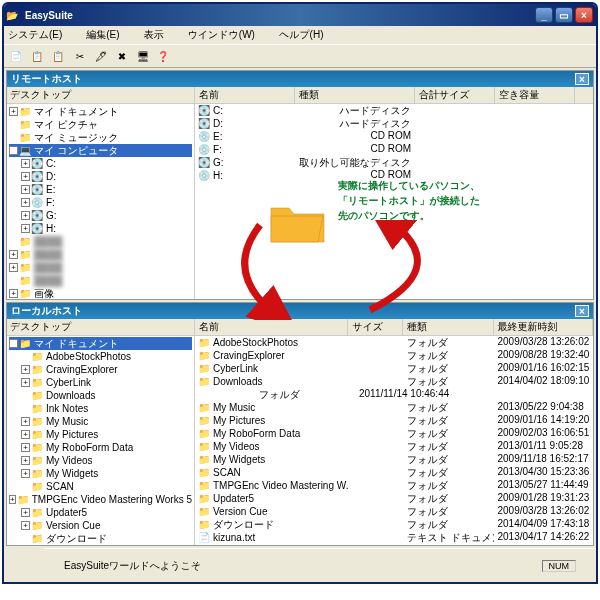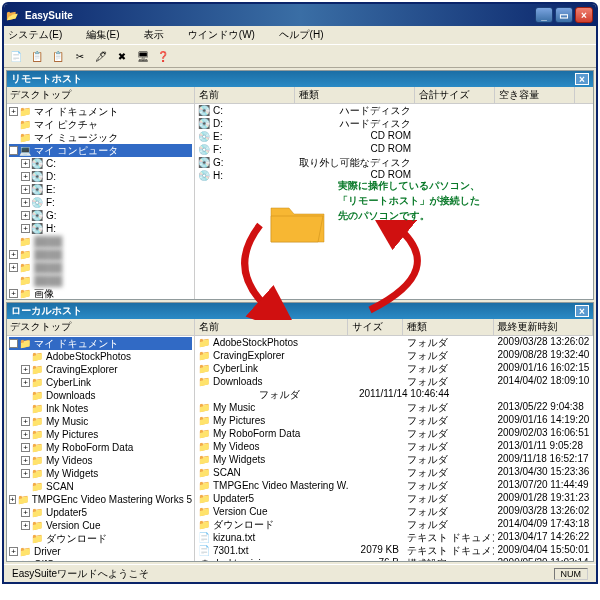--- a/index.html
+++ b/index.html
@@ -27,21 +27,21 @@
 .tree .row .ind { display: inline-block; }
 .expander { width: 9px; height: 9px; border: 1px solid #808080; display: inline-flex; align-items: center; justify-content: center; font-size: 8px; margin-right: 2px; background: #fff; }
 .ico { width: 12px; height: 12px; display: inline-flex; align-items: center; justify-content: center; margin-right: 2px; }
 .list-wrap { flex: 1; display: flex; flex-direction: column; overflow: hidden; }
 .colhdr { display: flex; background: #ece9d8; border-bottom: 1px solid #ccc; }
 .colhdr .c { border-right: 1px solid #ccc; padding: 1px 4px; cursor: pointer; overflow: hidden; white-space: nowrap; }
 .list { flex: 1; overflow: auto; }
 .list .lrow { display: flex; height: 13px; white-space: nowrap; cursor: pointer; }
 .list .lrow .c { padding: 0 4px; overflow: hidden; }
 .sel { background: #316ac5; color: #fff; }
-.statusbar { height: 18px; background: #ece9d8; border-top: 1px solid #fff; display: flex; align-items: center; padding: 0 8px; }
+.statusbar { height: 34px; background: #ece9d8; border-top: 1px solid #fff; display: flex; align-items: center; padding: 0 20px; margin-left: 40px; }
 .statusbar .seg { border: 1px inset #ccc; padding: 0 6px; margin-left: auto; font-size: 9px; }
 .annotation { position: absolute; top: 178px; left: 338px; color: #0a7a2a; font-size: 13px; font-weight: bold; line-height: 1.5; }
 .arrows { position: absolute; pointer-events: none; }
 .folder-big { position: absolute; top: 198px; left: 268px; }
 svg.fldr path { fill: #f7b733; stroke: #c68a17; stroke-width: .5; }
 .blur { filter: blur(2px); color: #999; }
 </style>
 </head>
 <body>
 
@@ -416,21 +416,21 @@
               <div class="lrow">
                 <div class="c" style="width: 170px;"><span class="ico">📁</span>SCAN</div>
                 <div class="c" style="width: 60px; text-align: right;"></div>
                 <div class="c" style="width: 100px;">フォルダ</div>
                 <div class="c" style="width: 110px;">2013/04/30 15:23:36</div>
               </div>
               <div class="lrow">
                 <div class="c" style="width: 170px;"><span class="ico">📁</span>TMPGEnc Video Mastering W...</div>
                 <div class="c" style="width: 60px; text-align: right;"></div>
                 <div class="c" style="width: 100px;">フォルダ</div>
-                <div class="c" style="width: 110px;">2013/07/20 11:44:49</div>
+                <div class="c" style="width: 110px;">2013/05/27 11:44:49</div>
               </div>
               <div class="lrow">
                 <div class="c" style="width: 170px;"><span class="ico">📁</span>Updater5</div>
                 <div class="c" style="width: 60px; text-align: right;"></div>
                 <div class="c" style="width: 100px;">フォルダ</div>
                 <div class="c" style="width: 110px;">2009/01/28 19:31:23</div>
               </div>
               <div class="lrow">
                 <div class="c" style="width: 170px;"><span class="ico">📁</span>Version Cue</div>
                 <div class="c" style="width: 60px; text-align: right;"></div>

